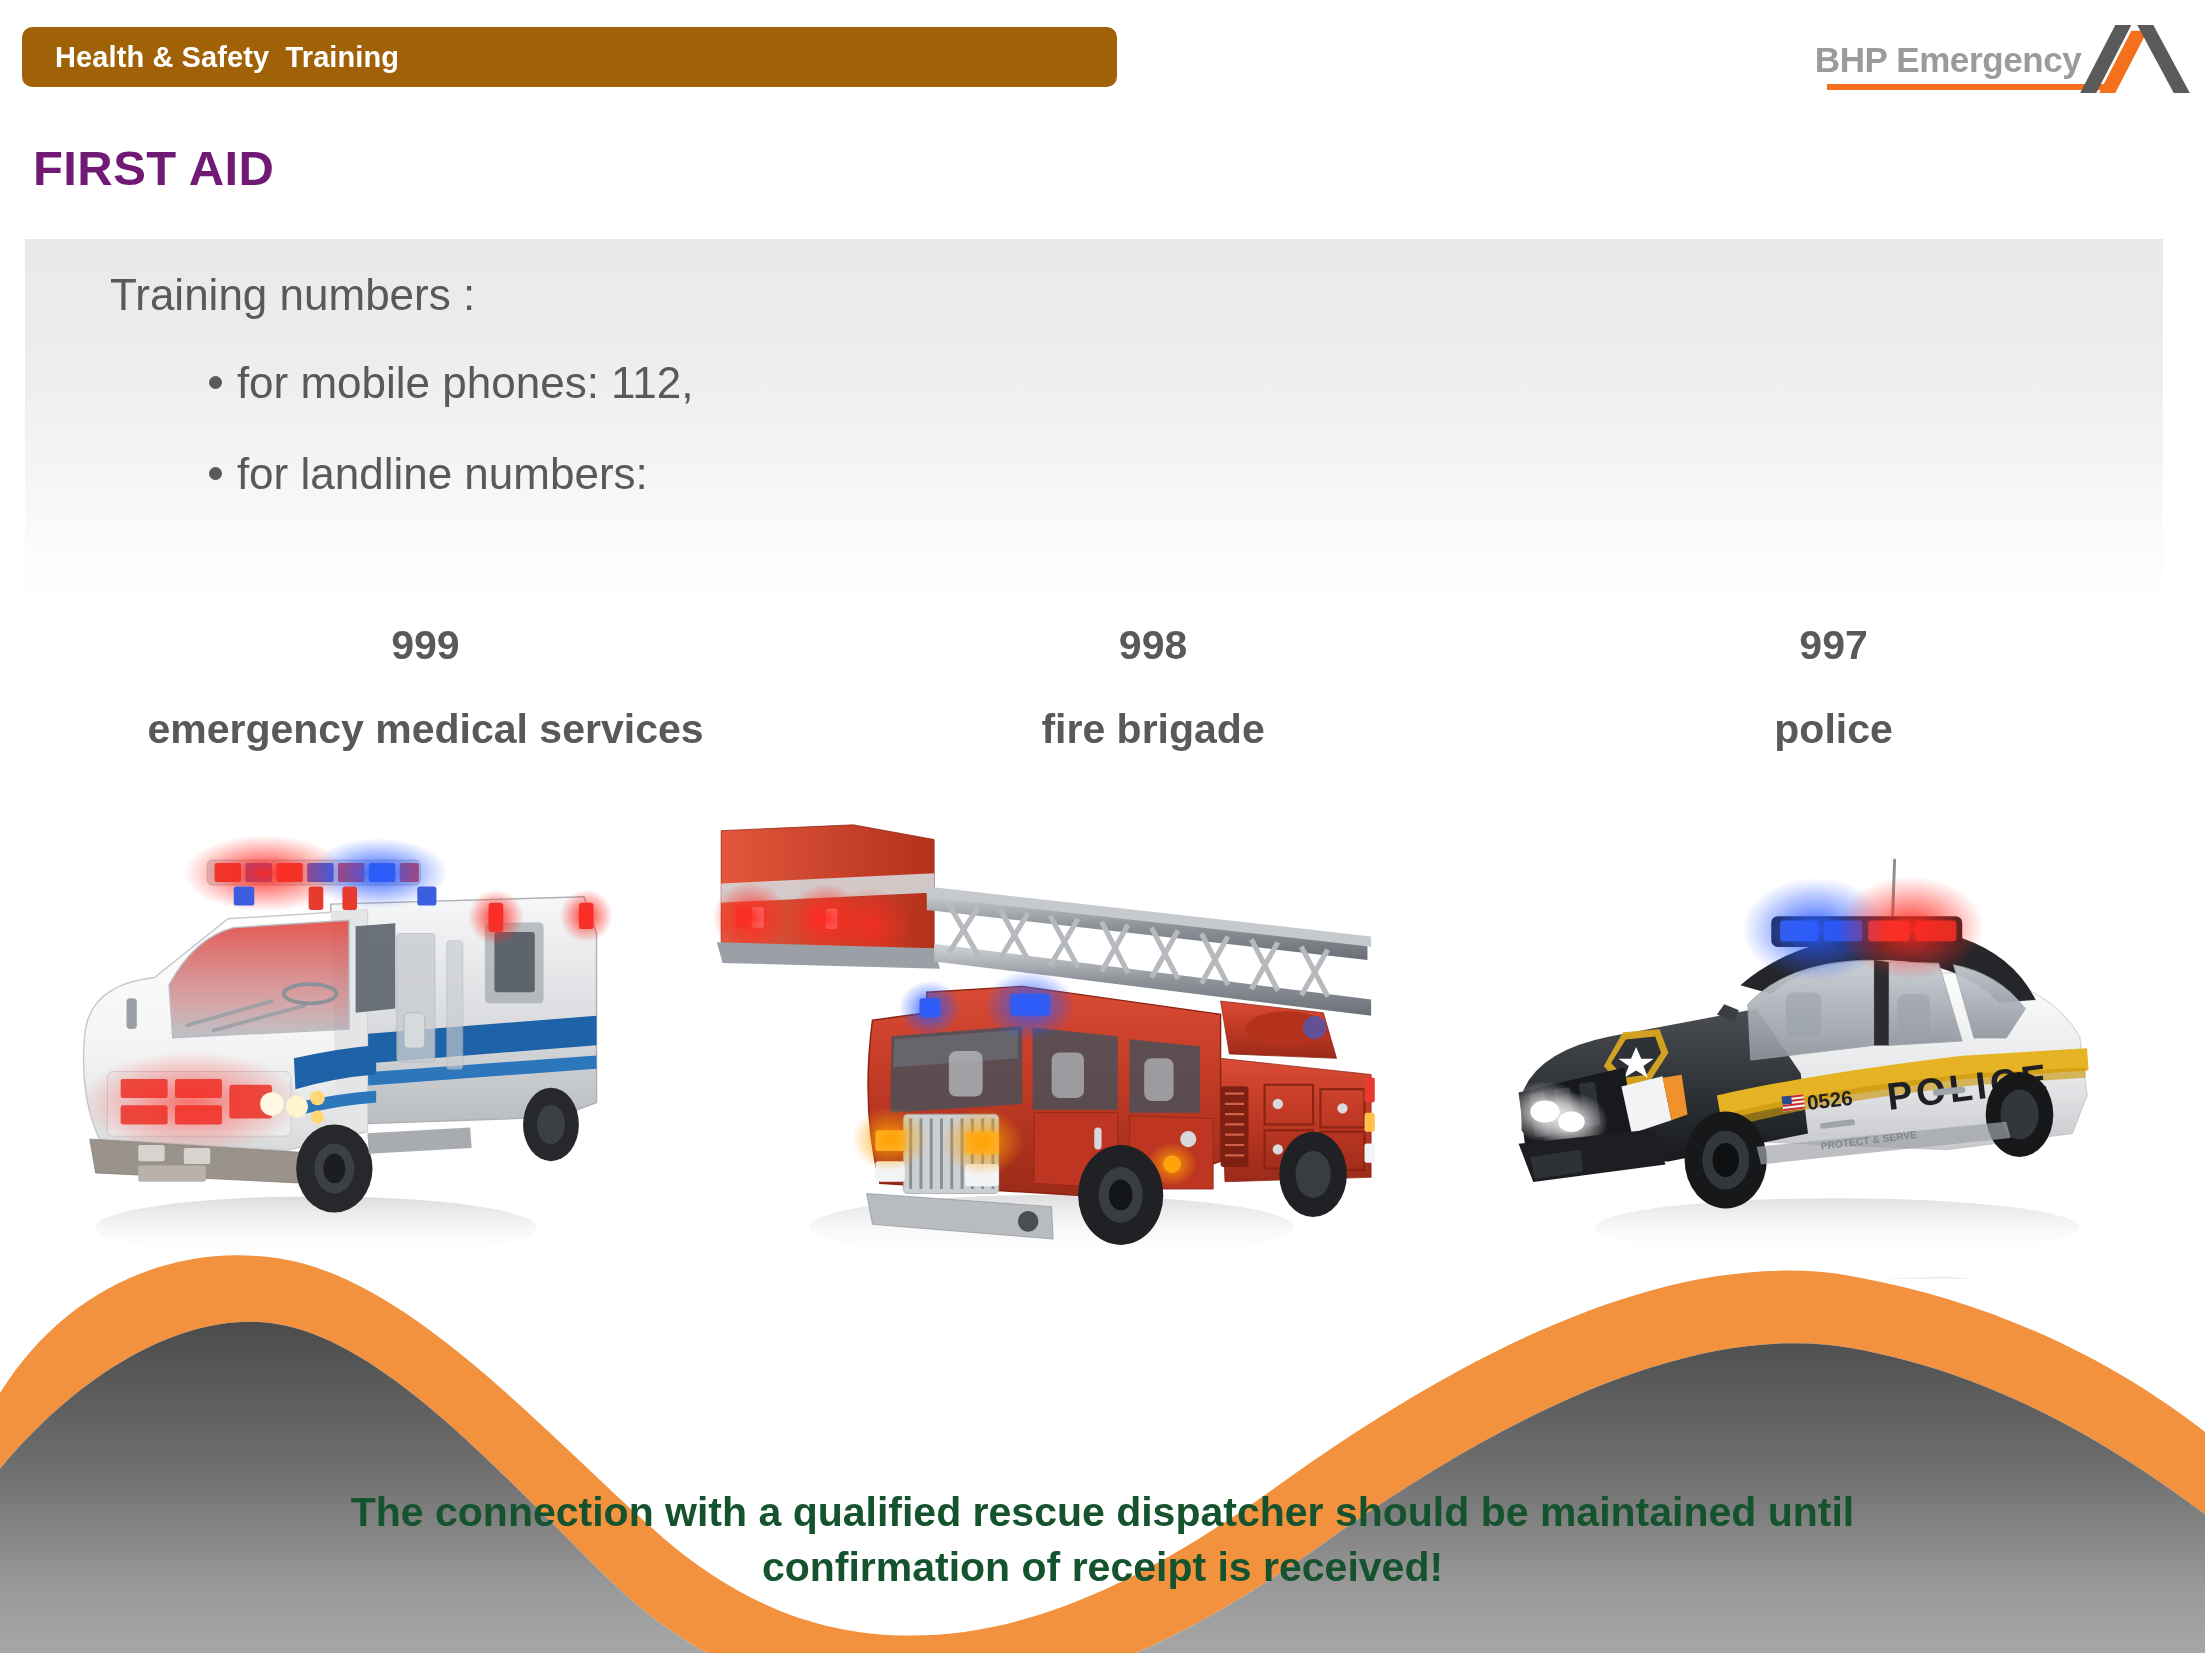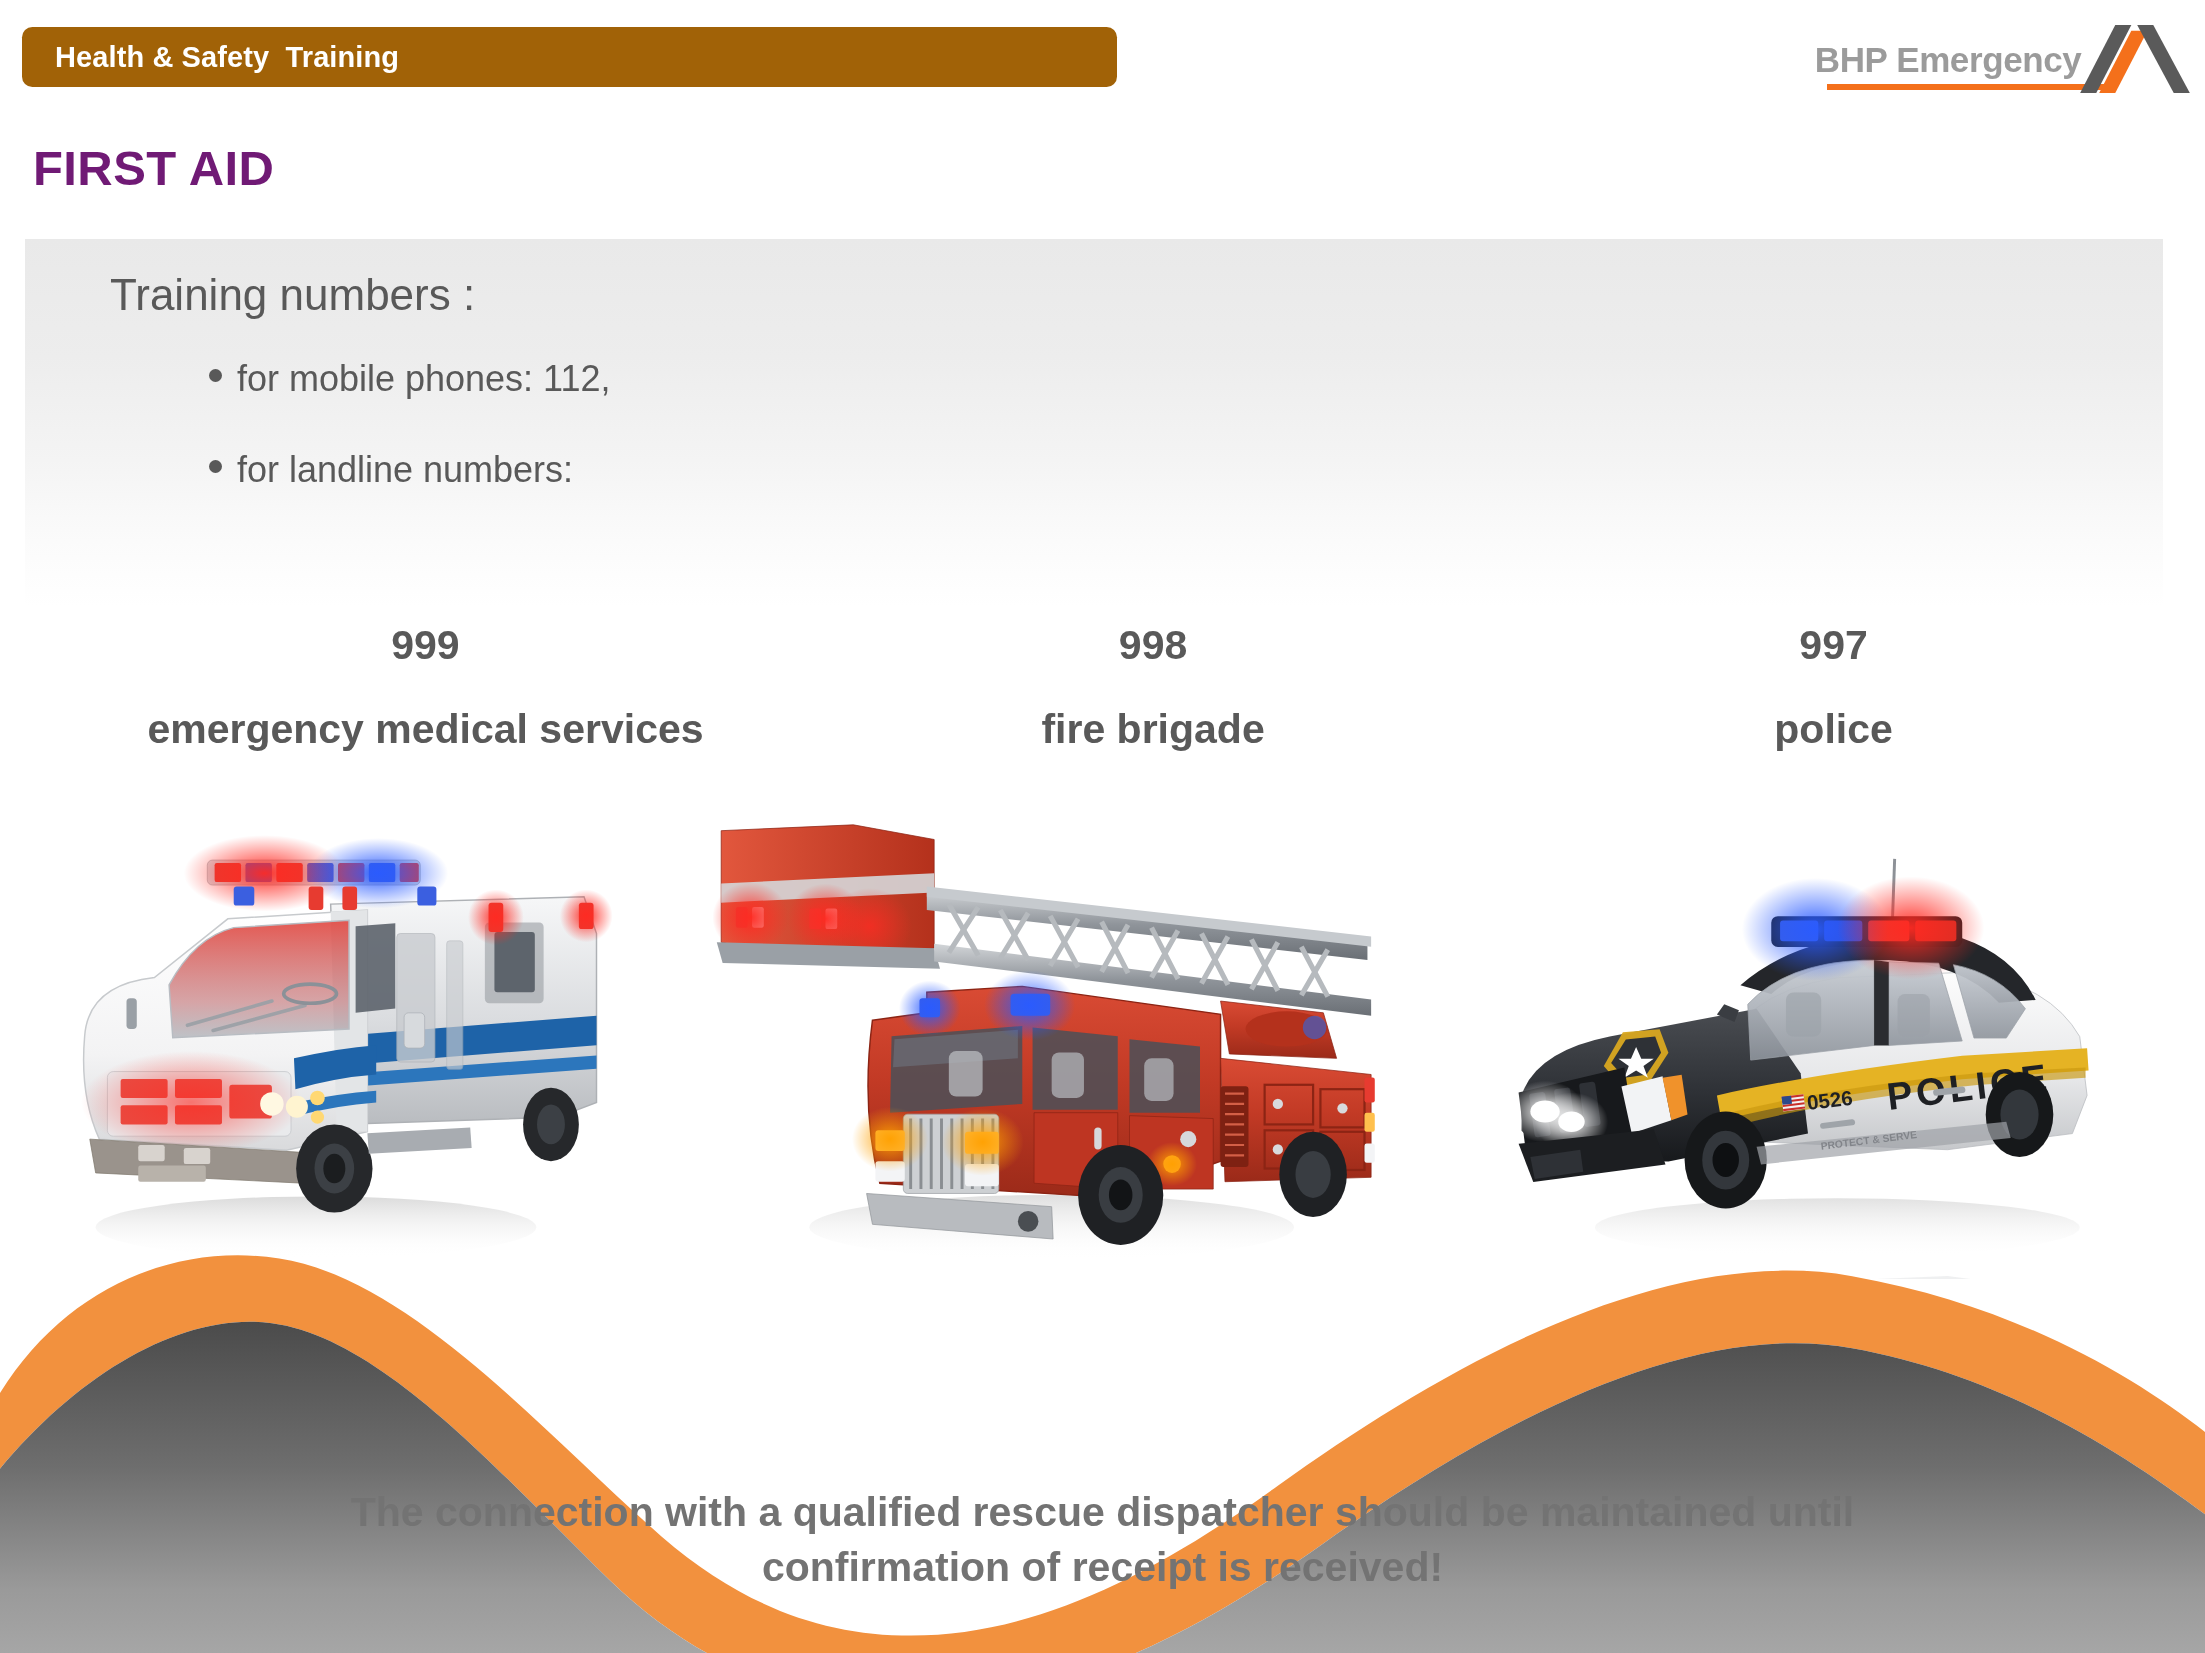--- a/index.html
+++ b/index.html
@@ -103,21 +103,21 @@
     position: absolute;
     left: 85px;
     top: 31px;
     font-size: 44px;
     color: #595959;
     font-weight: 400;
   }
   .bullet-row {
     position: absolute;
     left: 184px;
-    font-size: 36px;
+    font-size: 44px;
     color: #595959;
     font-weight: 400;
     display: flex;
     align-items: baseline;
   }
   .bullet-row.b1 { top: 119px; }
   .bullet-row.b2 { top: 210px; }
   .bullet-dot {
     display: inline-block;
     width: 13.2px;
@@ -182,21 +182,21 @@
 
   
   .footer-text {
     position: absolute;
     left: 0;
     top: 1485px;
     width: 2205px;
     text-align: center;
     font-size: 41px;
     font-weight: bold;
-    color: #737373;
+    color: #14532d;
     line-height: 1.33;
     padding: 0 118px;
     box-sizing: border-box;
   }
   .footer-text span { display: block; }
 </style>
 </head>
 <body>
 
 <div class="slide">

